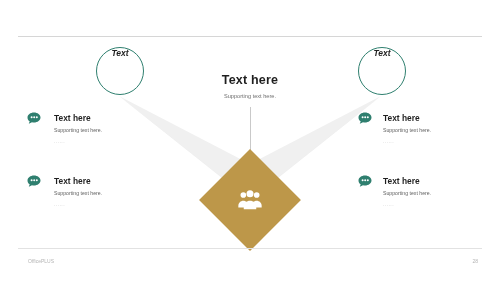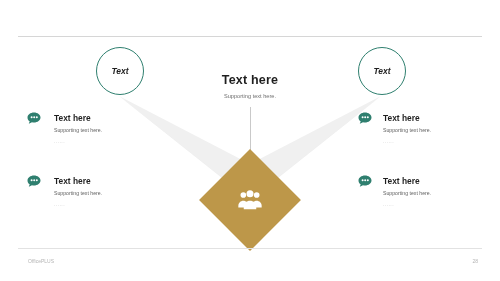--- a/index.html
+++ b/index.html
@@ -78,21 +78,20 @@
 
   
   .circle {
     position: absolute;
     width: 46px;
     height: 46px;
     border-radius: 50%;
     border: 1.4px solid #2f7f6f;
     background: #ffffff;
     display: flex;
-    align-items: center;
     justify-content: center;
     font-size: 8.5px;
     font-style: italic;
     font-weight: bold;
     color: #1f1f1f;
   }
   .circle-left { left: 96px; top: 47px; }
   .circle-right { left: 358px; top: 47px; }
 
   

